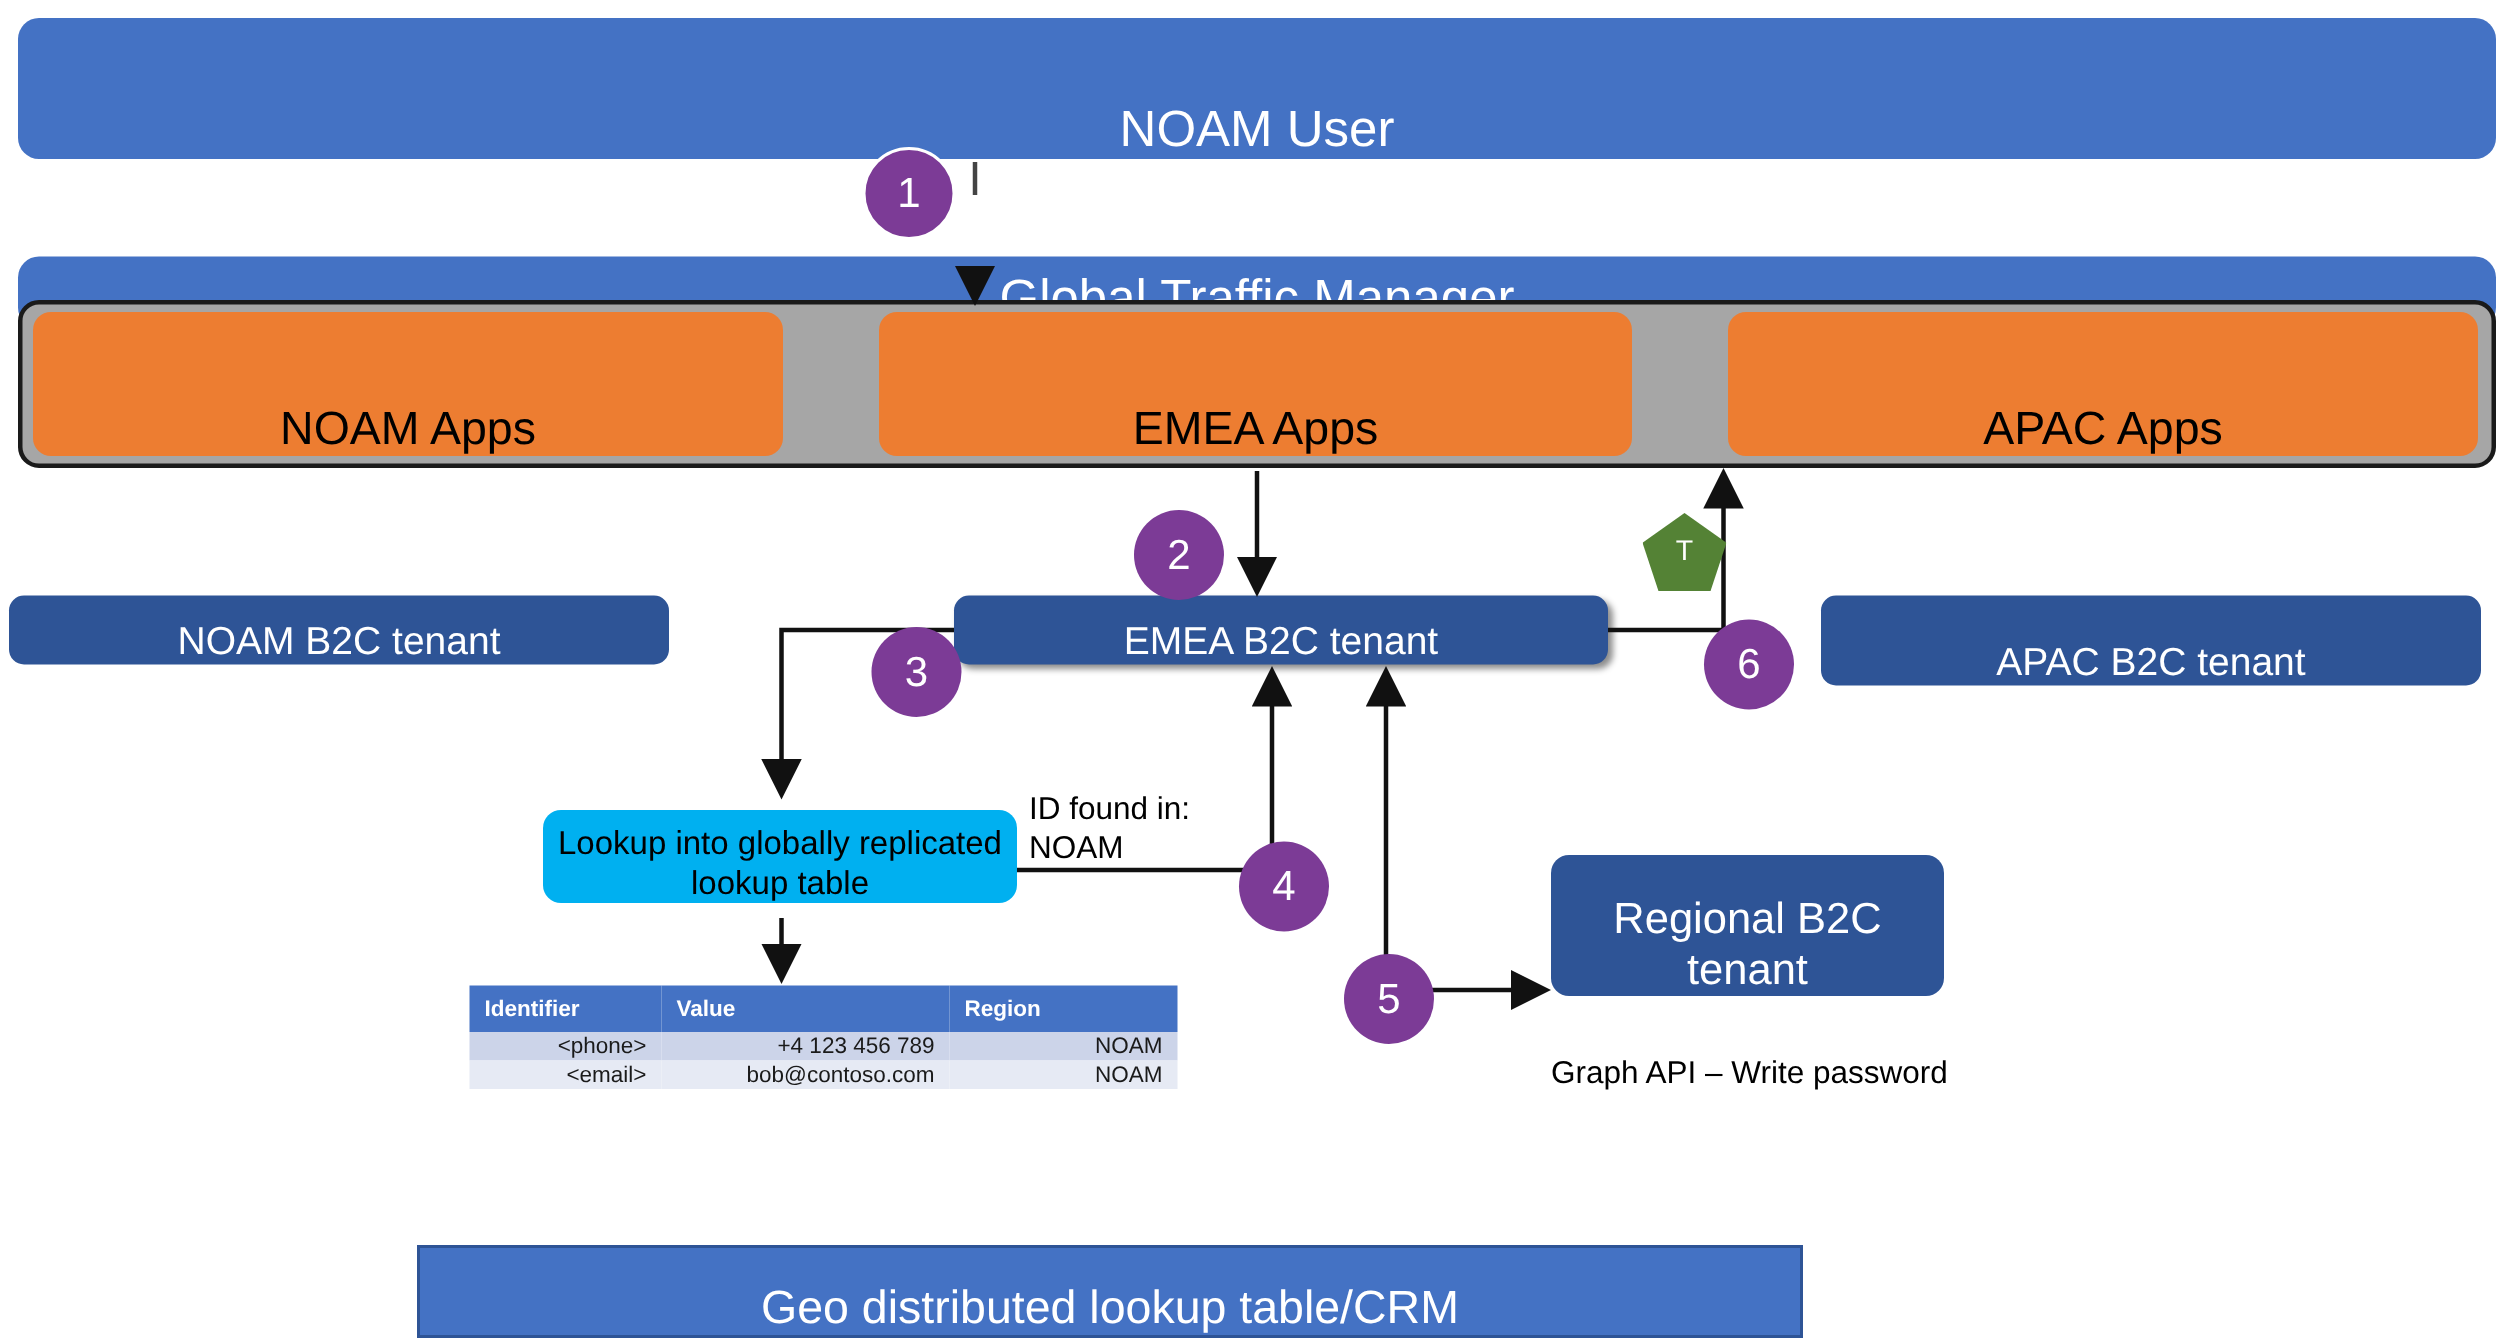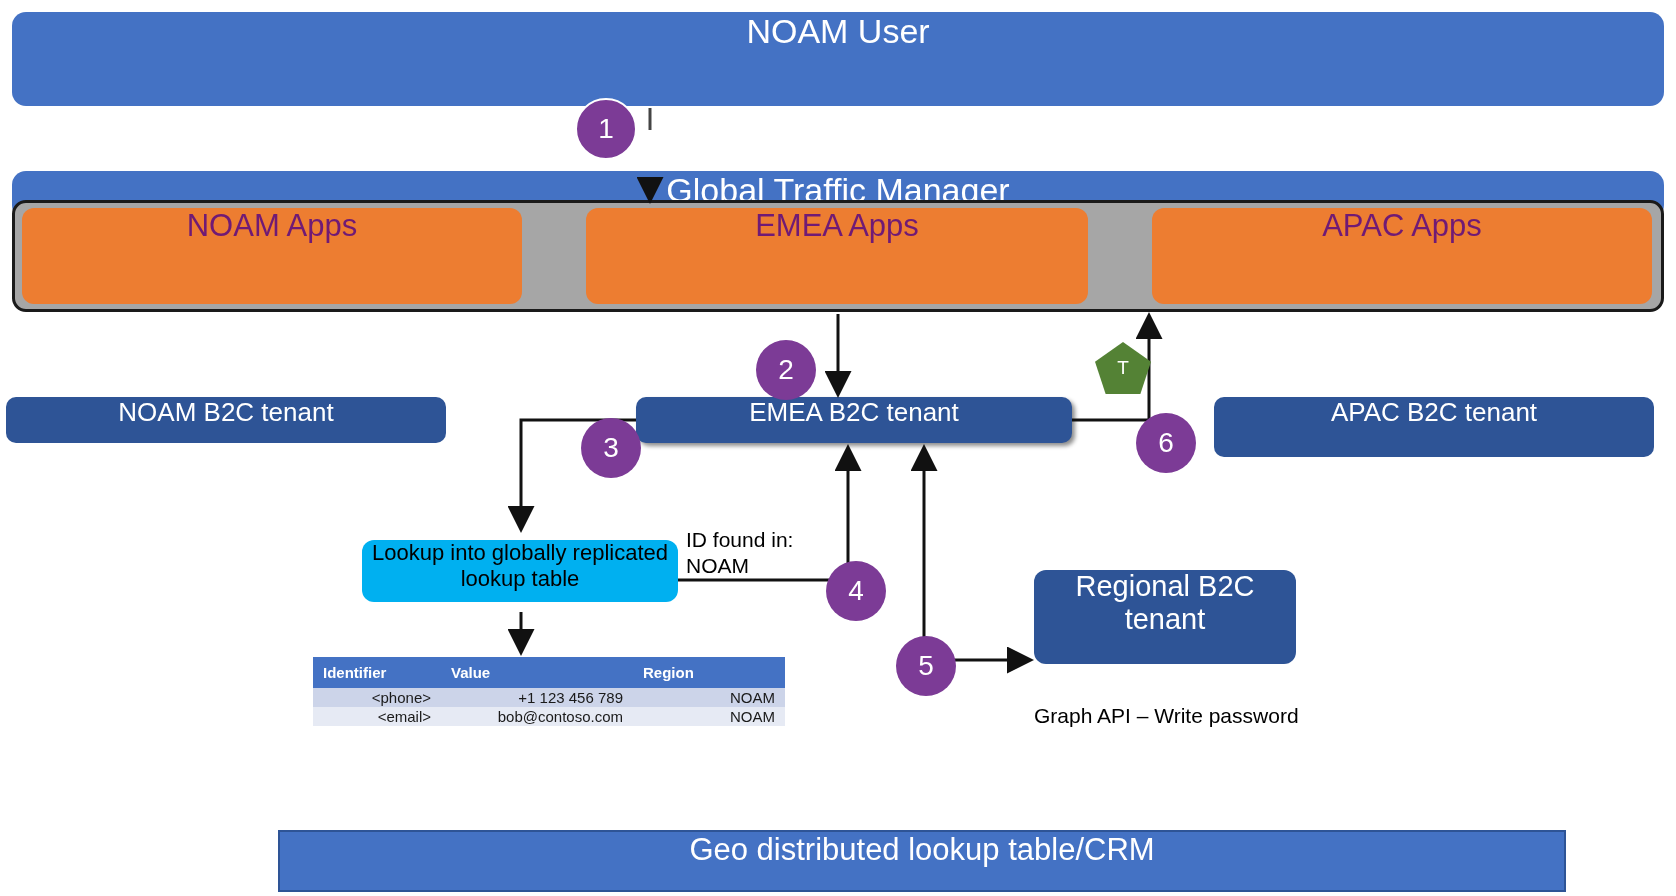--- a/index.html
+++ b/index.html
@@ -14,21 +14,21 @@
     position: relative;
     width: 1676px;
     height: 896px;
     background: #ffffff;
     overflow: hidden;
   }
   .box {
     position: absolute;
     box-sizing: border-box;
     display: flex;
-    align-items: flex-start;
+    align-items: flex-end;
     justify-content: center;
     text-align: center;
     color: #ffffff;
   }
 
   
   .bar-blue {
     background: #4472C4;
     border-radius: 14px;
     font-size: 34px;
@@ -42,21 +42,21 @@
     left: 12px; top: 200px; width: 1652px; height: 112px;
     background: #A6A6A6;
     border: 3px solid #1a1a1a;
     border-radius: 14px;
     box-sizing: border-box;
   }
   .app-box {
     background: #ED7D31;
     border-radius: 12px;
     font-size: 31px;
-    color: #701a75;
+    color: #000000;
   }
   #noam-apps { left: 22px;   top: 208px; width: 500px; height: 96px; }
   #emea-apps { left: 586px;  top: 208px; width: 502px; height: 96px; }
   #apac-apps { left: 1152px; top: 208px; width: 500px; height: 96px; }
 
   
   .tenant-navy {
     background: #2E5496;
     border-radius: 10px;
     font-size: 26px;
@@ -75,21 +75,21 @@
     left: 362px; top: 540px; width: 316px; height: 62px;
     background: #00B0F0;
     border-radius: 12px;
     color: #000000;
     font-size: 22px;
     line-height: 1.2;
   }
 
   
   #geo-bar {
-    left: 278px; top: 830px; width: 1288px; height: 62px;
+    left: 278px; top: 830px; width: 924px; height: 62px;
     background: #4472C4;
     border: 2px solid #2E5496;
     font-size: 31px;
   }
 
   
   .step {
     position: absolute;
     border-radius: 50%;
     background: #7C3B96;
@@ -258,21 +258,21 @@
     <thead>
       <tr>
         <th>Identifier</th>
         <th>Value</th>
         <th>Region</th>
       </tr>
     </thead>
     <tbody>
       <tr>
         <td>&lt;phone&gt;</td>
-        <td>+1 123 456 789</td>
+        <td>+4 123 456 789</td>
         <td>NOAM</td>
       </tr>
       <tr>
         <td>&lt;email&gt;</td>
         <td>bob@contoso.com</td>
         <td>NOAM</td>
       </tr>
     </tbody>
   </table>
 

